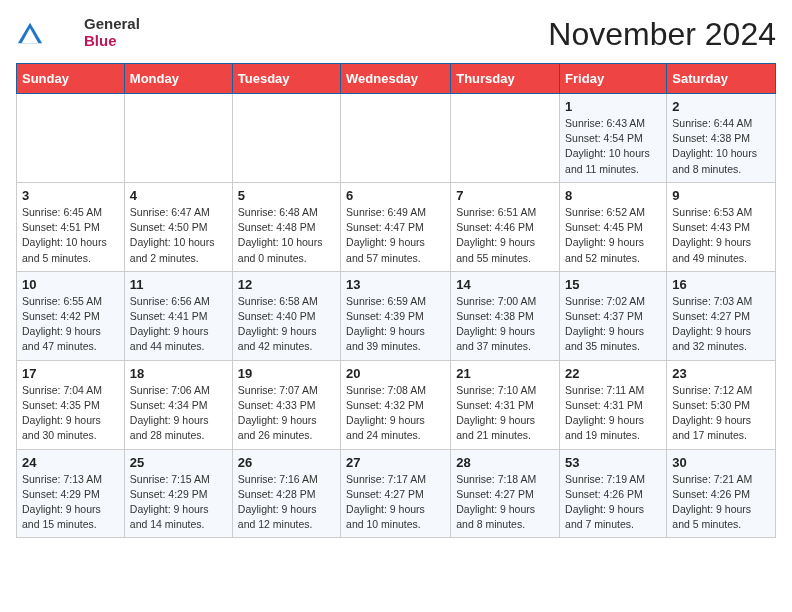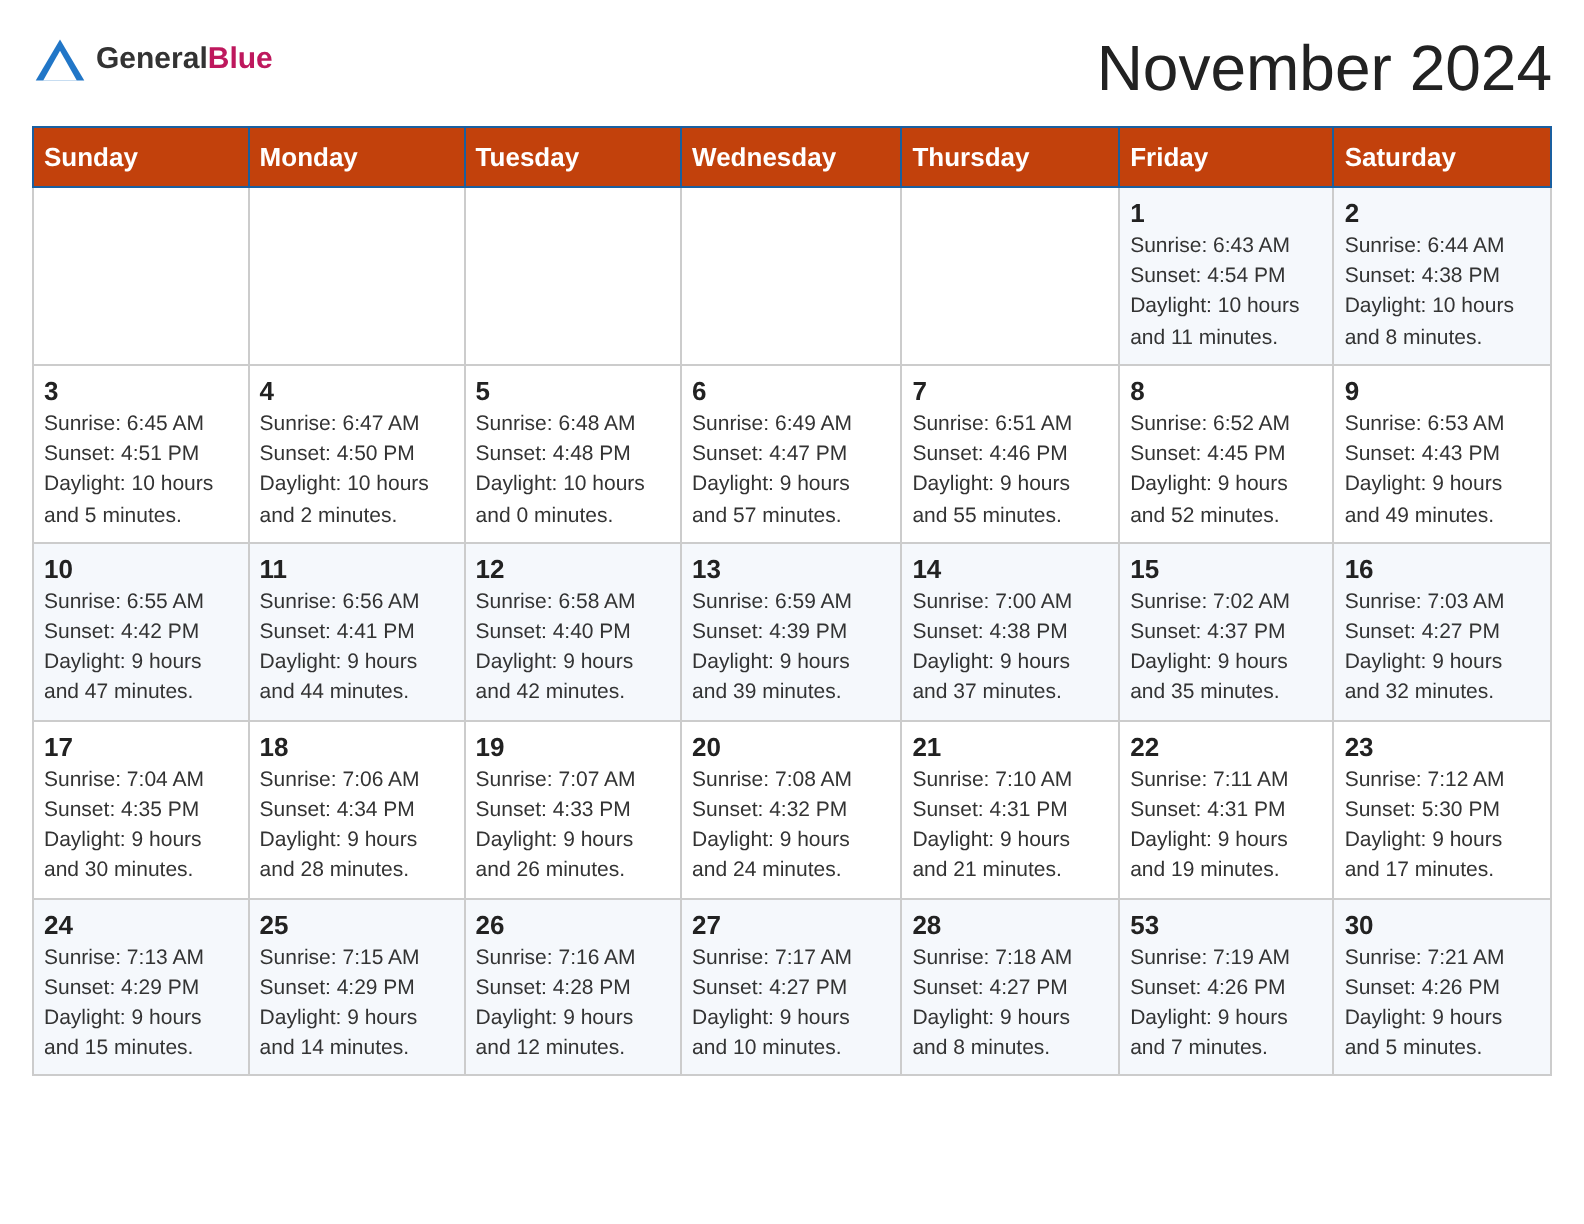--- a/index.html
+++ b/index.html
@@ -16,22 +16,23 @@
       align-items: flex-start;
       margin-bottom: 10px;
     }
     .logo {
       display: flex;
       align-items: center;
       gap: 4px;
     }
     .logo-text {
       display: flex;
-      flex-direction: row;
+      flex-direction: column;
       line-height: 1.1;
+      margin-left: 36px;
     }
     .logo-general {
       font-size: 15px;
       font-weight: bold;
       color: #333;
     }
     .logo-blue {
       font-size: 15px;
       font-weight: bold;
       color: #be185d;
@@ -51,21 +52,21 @@
     .location {
       font-size: 16px;
       color: #555;
     }
     .calendar {
       width: 100%;
       border-collapse: collapse;
       font-size: 11px;
     }
     .calendar thead tr {
-      background-color: #c2410c;
+      background-color: #ef4444;
       color: #fff;
     }
     .calendar thead th {
       padding: 7px 5px;
       text-align: left;
       font-size: 13px;
       font-weight: bold;
       border: 1px solid #1a5fa0;
     }
     .calendar tbody td {

